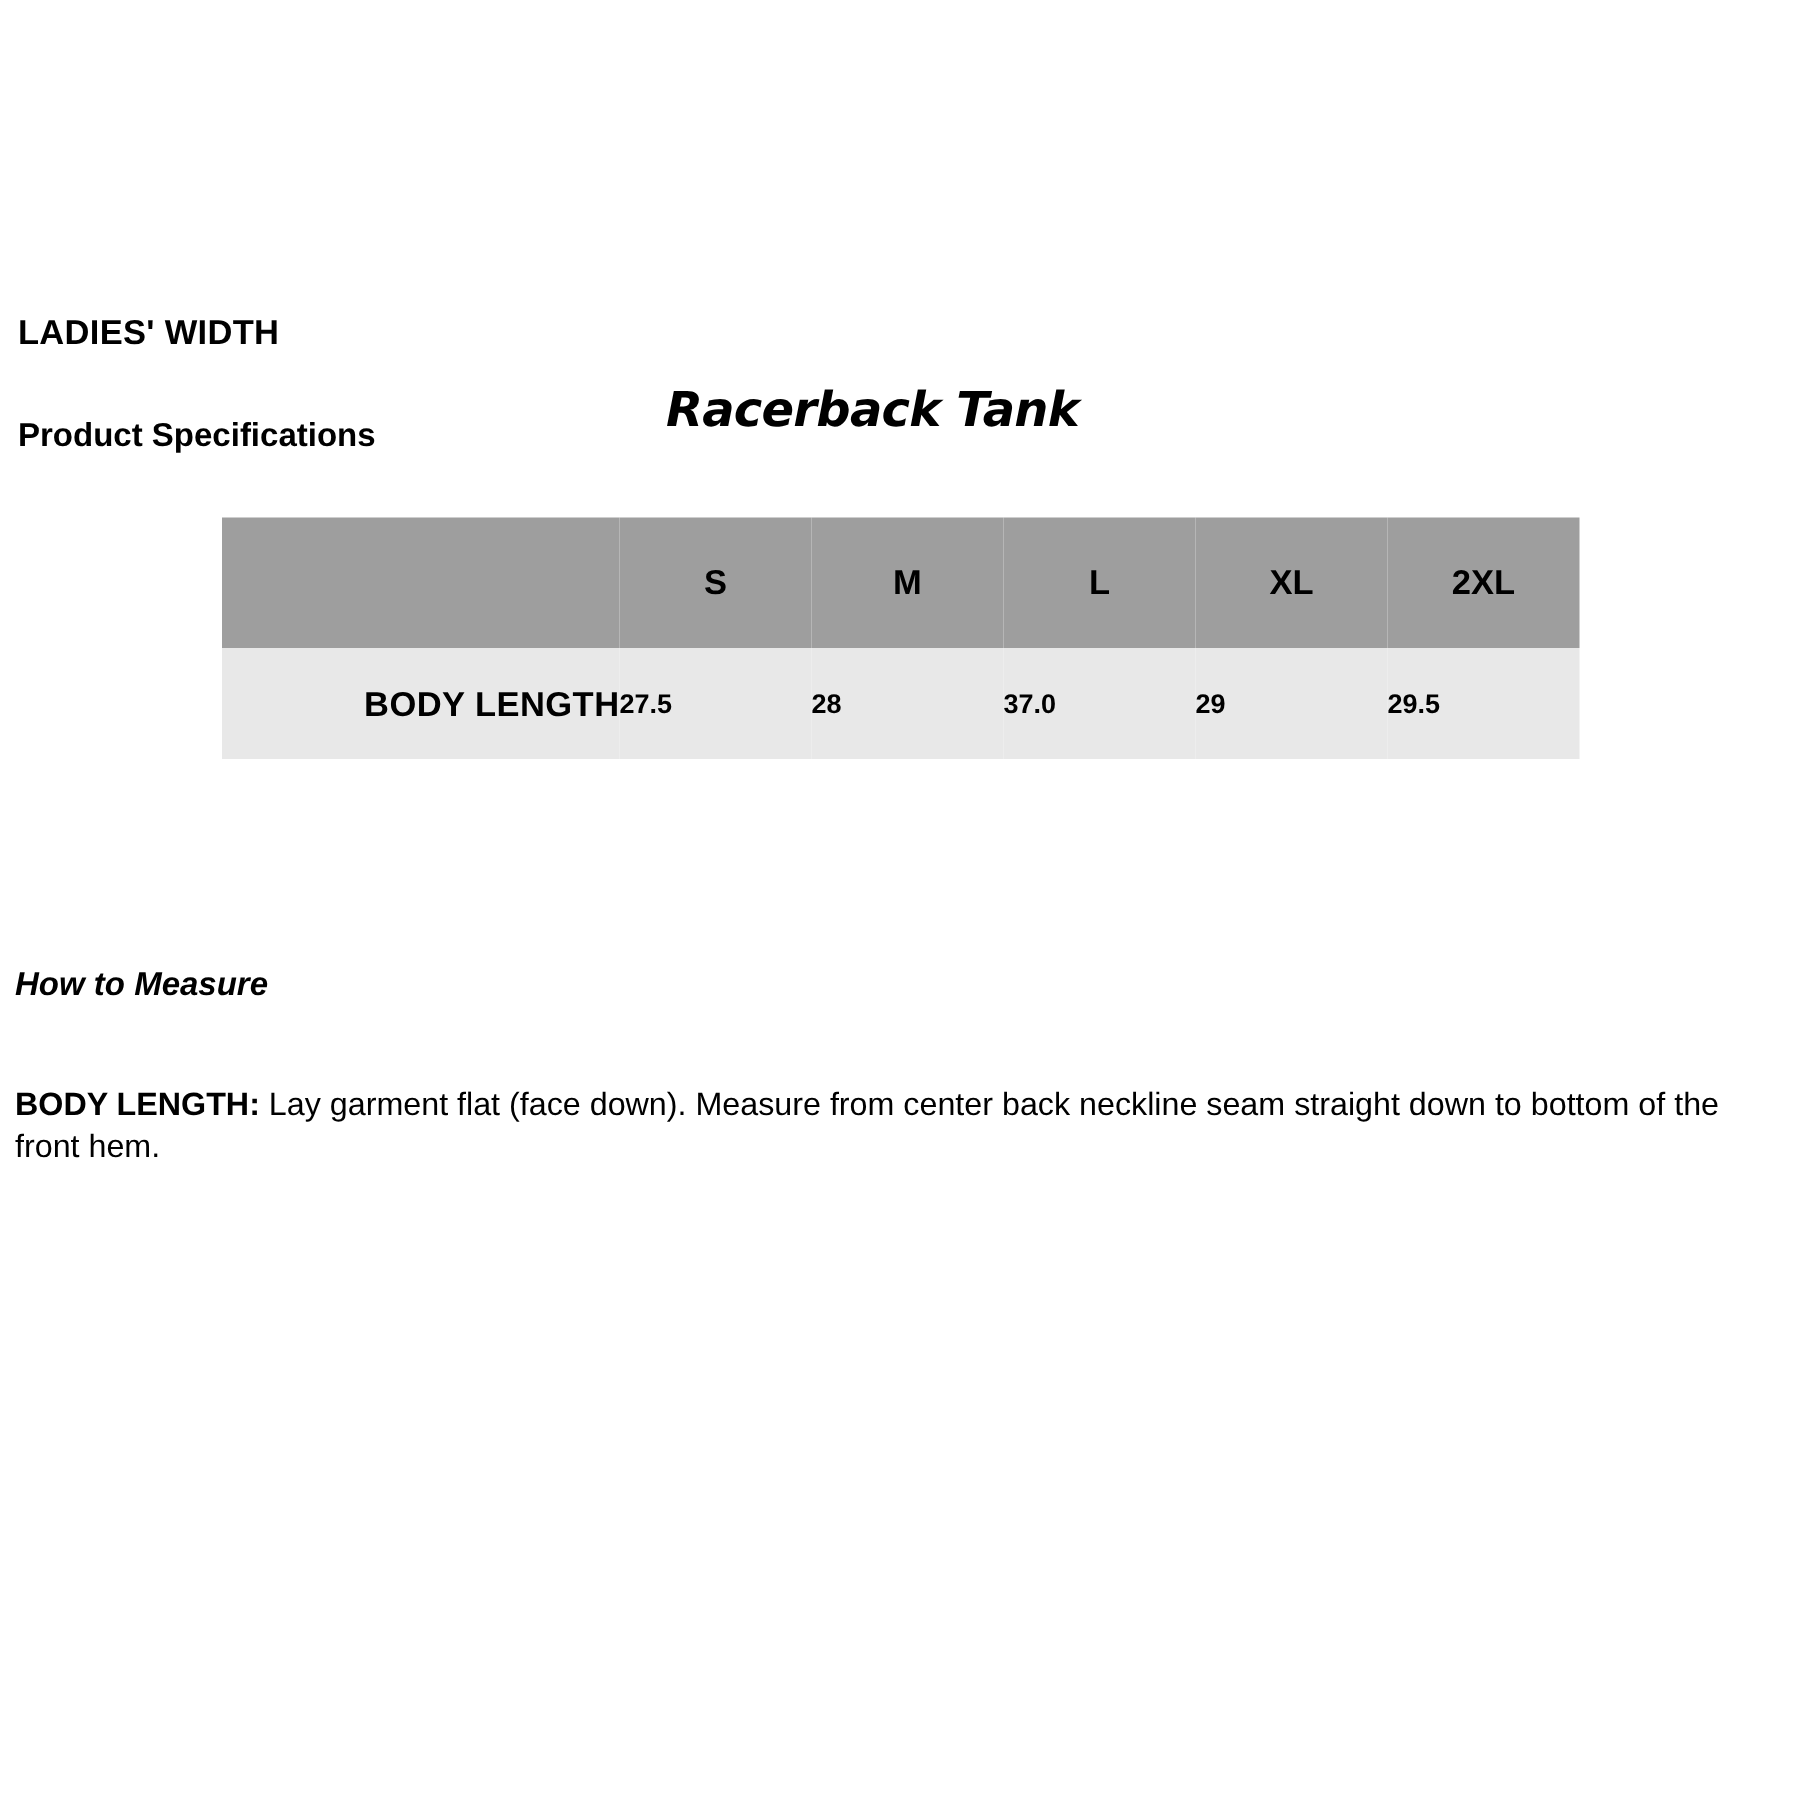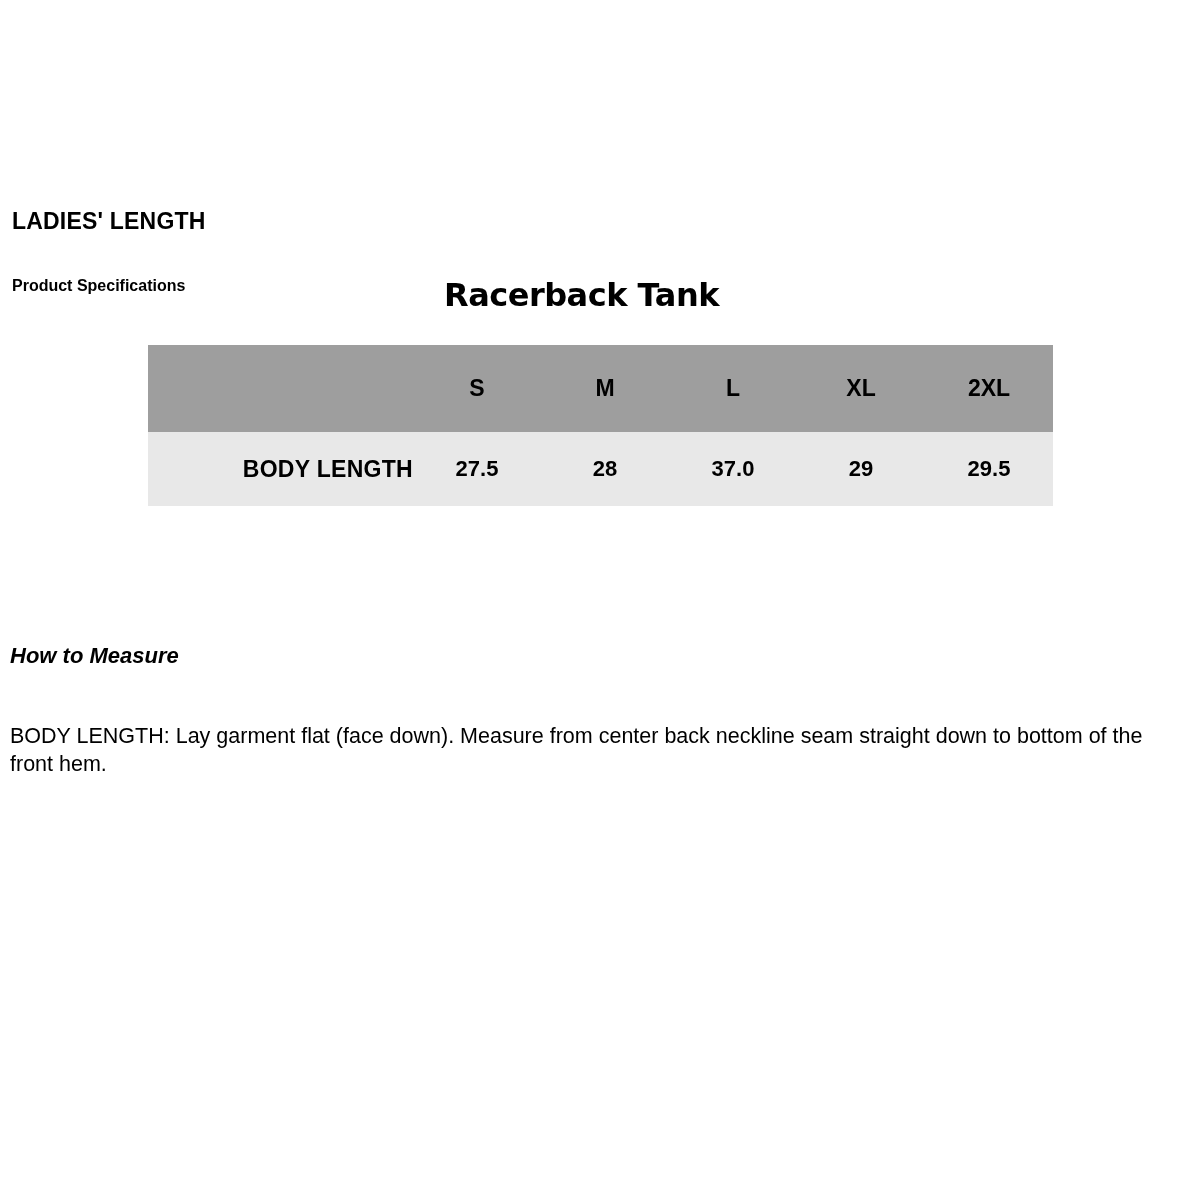--- a/index.html
+++ b/index.html
@@ -29,32 +29,33 @@
     top: 208px;
     font-size: 23px;
     font-weight: bold;
     letter-spacing: 0.2px;
   }
 
   .spec-label {
     position: absolute;
     left: 12px;
     top: 277px;
-    font-size: 16px;
+    font-size: 22px;
     font-weight: bold;
   }
 
   .product-name {
     position: absolute;
     left: 444px;
-    top: 276px;
+    top: 254px;
     font-size: 32px;
     font-weight: bold;
     font-family: "DejaVu Sans", sans-serif;
     letter-spacing: -0.5px;
+    font-style: italic;
   }
 
   .size-table {
     position: absolute;
     left: 148px;
     top: 345px;
     width: 905px;
     border-collapse: collapse;
     table-layout: fixed;
   }
@@ -86,23 +87,23 @@
   }
   .row-label {
     font-size: 23px;
     font-weight: bold;
     text-align: right;
     vertical-align: middle;
     padding-left: 17px;
     letter-spacing: 0.3px;
   }
   .row-val {
-    font-size: 22px;
+    font-size: 18px;
     font-weight: bold;
-    text-align: center;
+    text-align: left;
     vertical-align: middle;
   }
 
   .how-title {
     position: absolute;
     left: 10px;
     top: 643px;
     font-size: 22px;
     font-weight: bold;
     font-style: italic;
@@ -113,29 +114,29 @@
     left: 10px;
     top: 722px;
     width: 1180px;
     font-size: 21.5px;
     line-height: 1.32;
   }
   .measure-line {
     margin: 0 0 2px 0;
   }
   .measure-line b {
-    font-weight: normal;
+    font-weight: bold;
   }
 </style>
 </head>
 <body>
 
 <div class="page">
 
-  <div class="brand-title">LADIES' LENGTH</div>
+  <div class="brand-title">LADIES' WIDTH</div>
 
   <div class="spec-label">Product Specifications</div>
 
   <div class="product-name">Racerback Tank</div>
 
   <table class="size-table">
     <colgroup>
       <col class="col-label">
       <col class="col-size">
       <col class="col-size">

